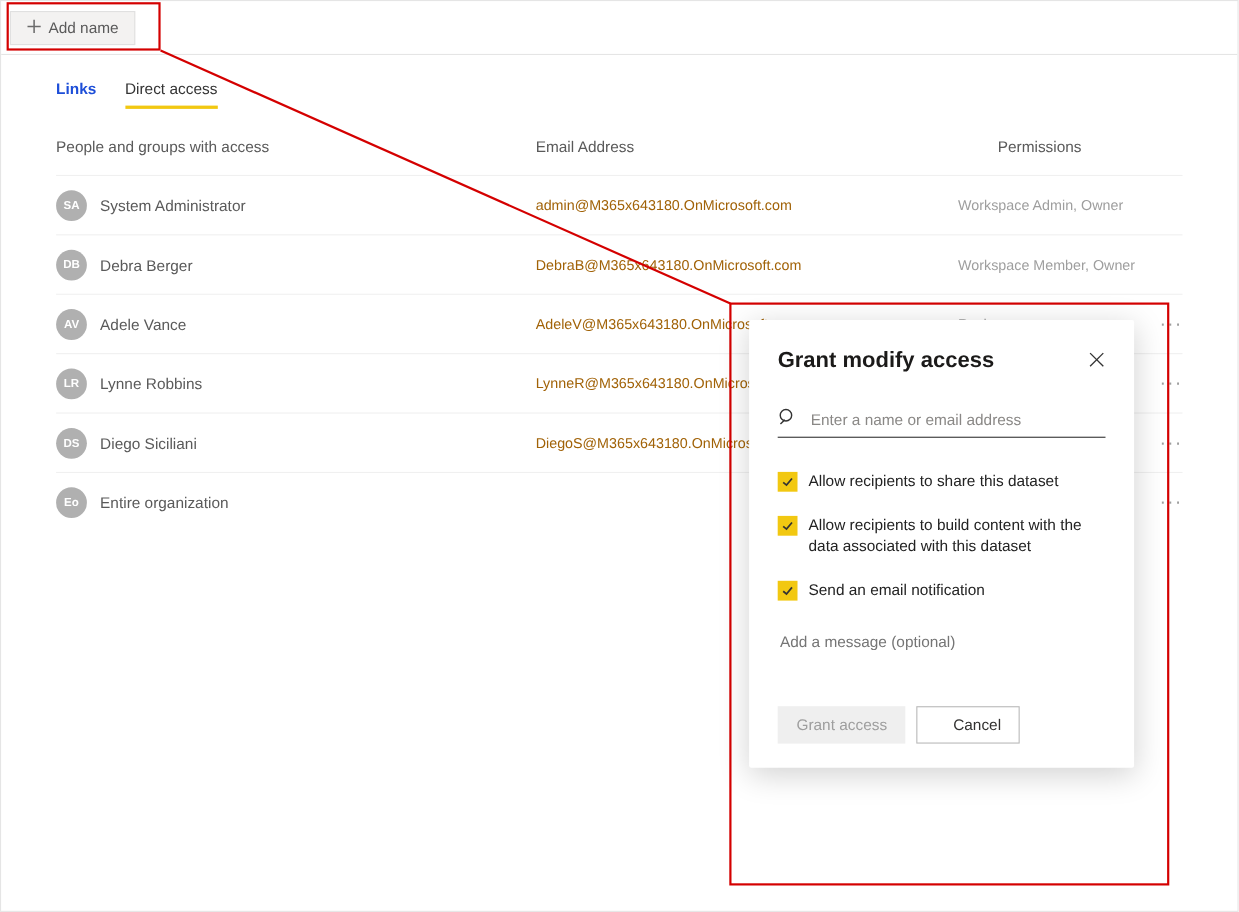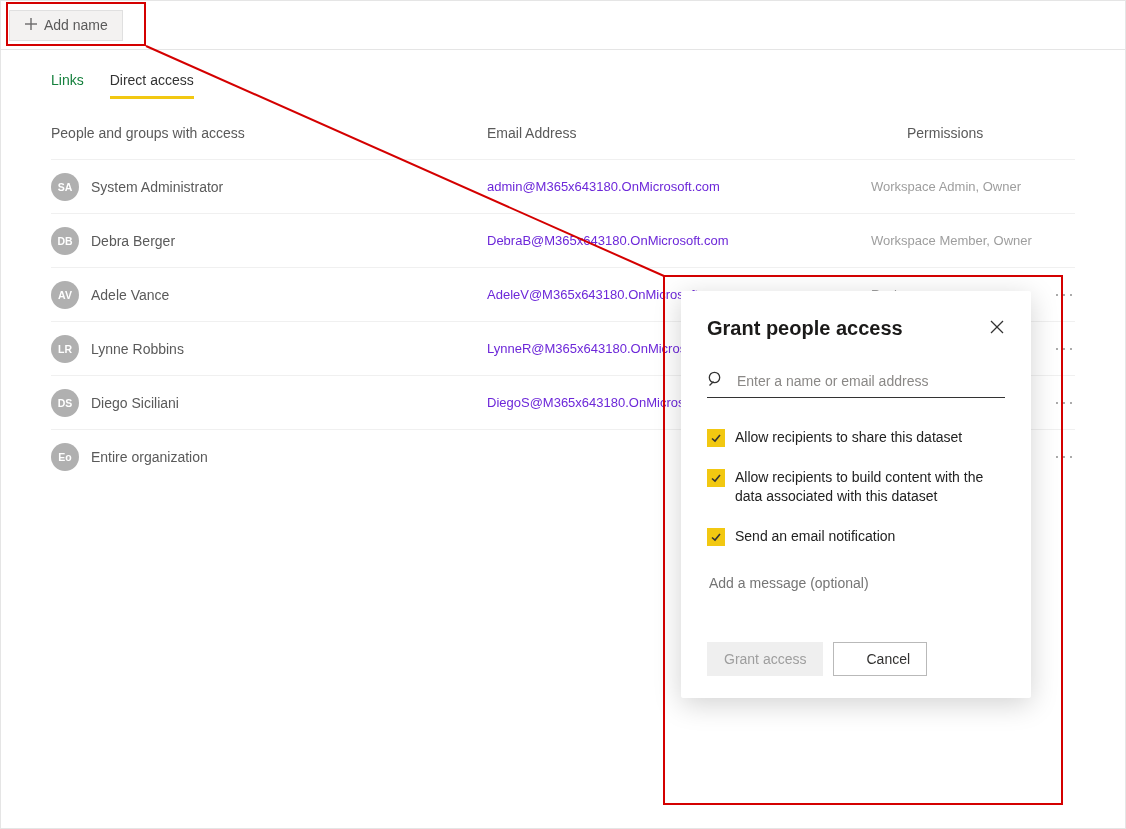--- a/index.html
+++ b/index.html
@@ -36,23 +36,24 @@
   .add-user-btn svg { stroke: #6b6b6b; }
 
   
   .tabs {
     display: flex;
     gap: 26px;
     padding: 22px 0 0 50px;
   }
   .tab {
     padding-bottom: 8px;
-    color: #15803d;
+    color: #1d4ed8;
     cursor: pointer;
     font-size: 14px;
+    font-weight: bold;
   }
   .tab.active {
     color: #333;
     font-weight: 400;
     border-bottom: 3px solid #f2c811;
   }
 
   
   .content {
     padding: 26px 50px 0 50px;
@@ -87,21 +88,21 @@
   .avatar {
     width: 28px; height: 28px; border-radius: 50%;
     background: #b0b0b0;
     color: #fff;
     font-size: 10.5px;
     font-weight: 600;
     display: flex;
     align-items: center;
     justify-content: center;
   }
-  .cell-email { width: 384px; color: #6d28d9; font-size: 13px; }
+  .cell-email { width: 384px; color: #a16207; font-size: 13px; }
   .cell-perm  { flex: 1; color: #9e9e9e; font-size: 13px; }
   .more-btn {
     width: 36px;
     color: #9e9e9e;
     font-size: 18px;
     letter-spacing: 1px;
     text-align: right;
     cursor: pointer;
   }
 
@@ -304,21 +305,21 @@
 </div>
 
 <div class="hl hl1"></div>
 <div class="hl hl2"></div>
 <svg class="connector" width="1126" height="829">
   <line x1="145" y1="45" x2="663" y2="275" stroke="#d40000" stroke-width="2"></line>
 </svg>
 
 <div class="dialog">
   <div class="dlg-header">
-    <div class="dlg-title">Grant people access</div>
+    <div class="dlg-title">Grant modify access</div>
     <div class="close-x">
       <svg width="16" height="16" viewBox="0 0 16 16" stroke-width="1.2" fill="none">
           <line x1="2" y1="2" x2="14" y2="14"></line>
           <line x1="14" y1="2" x2="2" y2="14"></line>
         </svg>
     </div>
   </div>
 
   <div class="search-row">
     <span>

